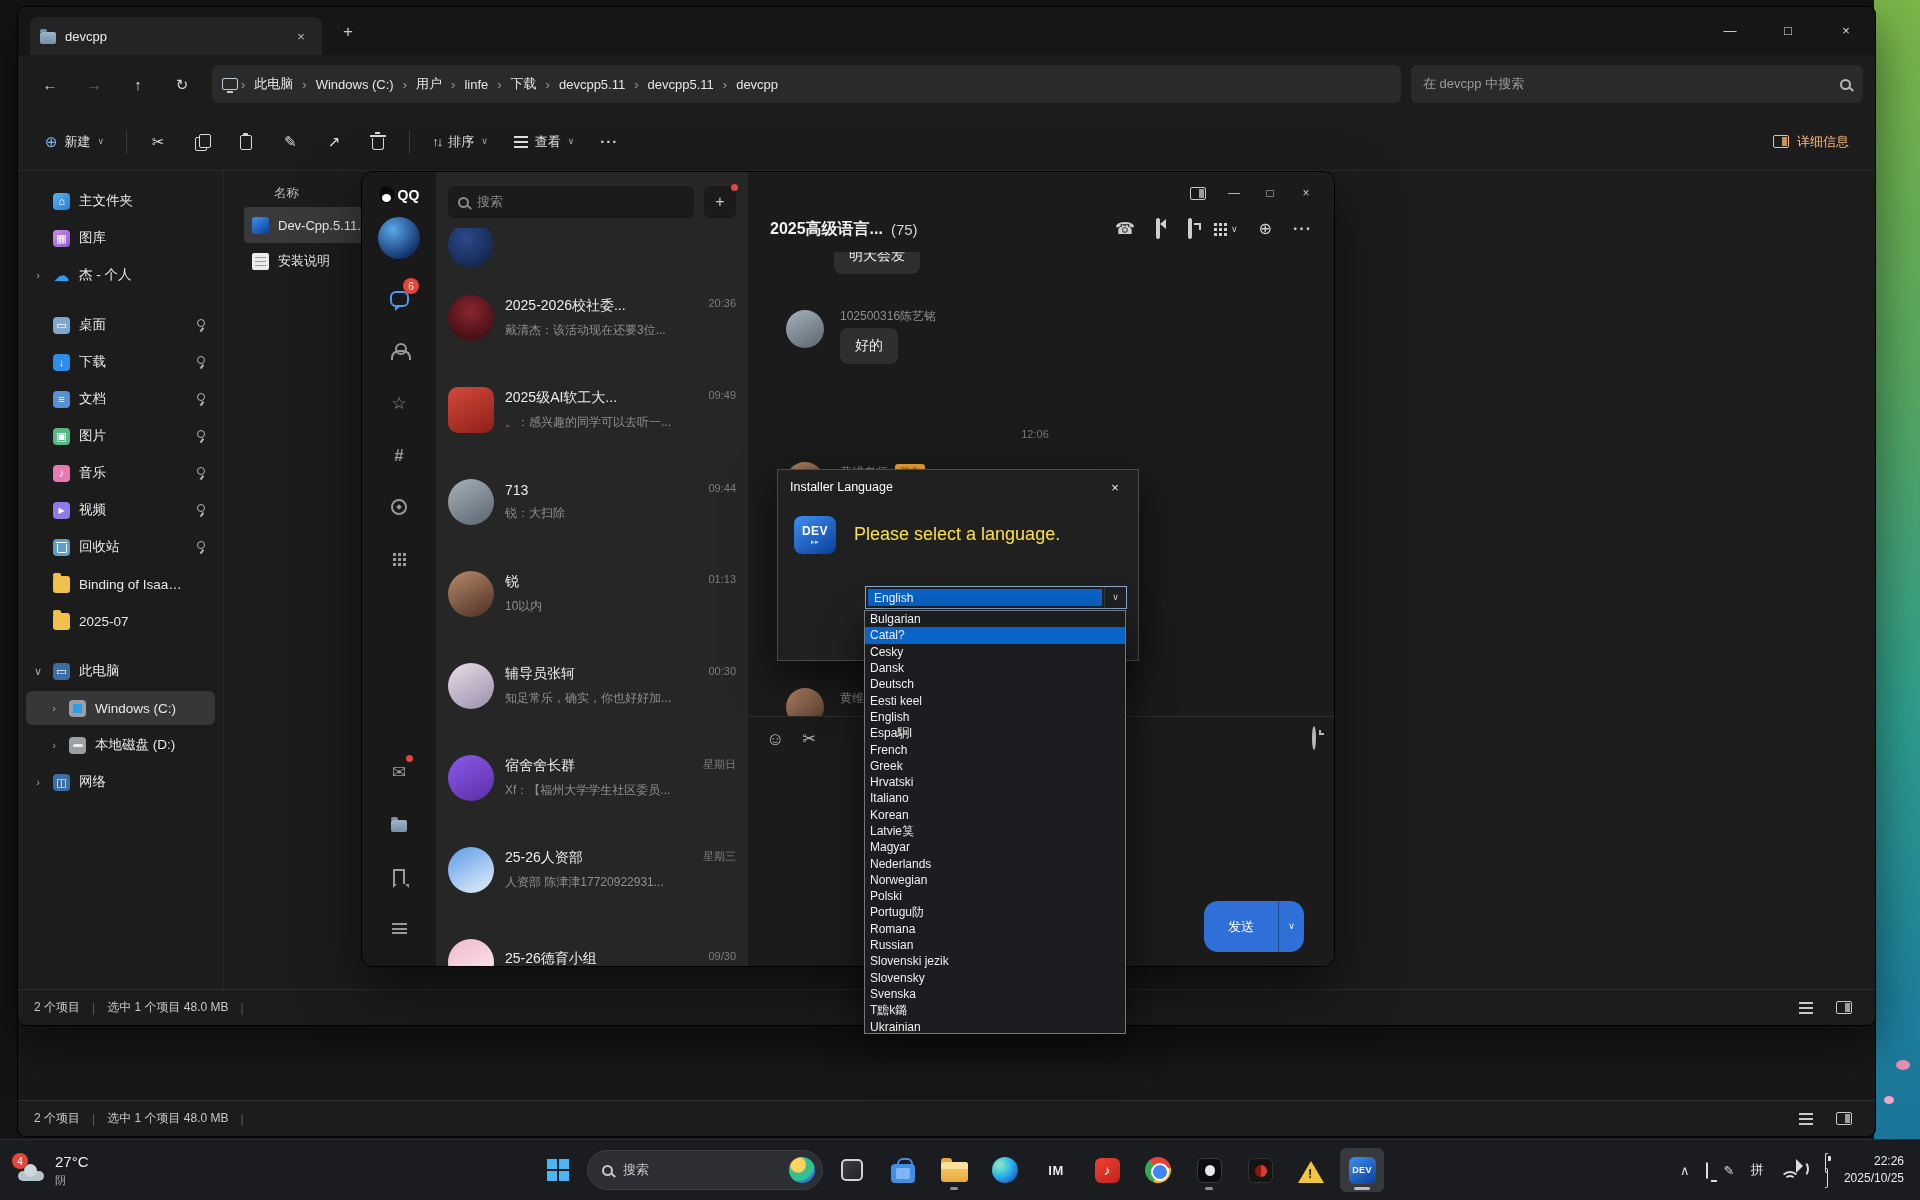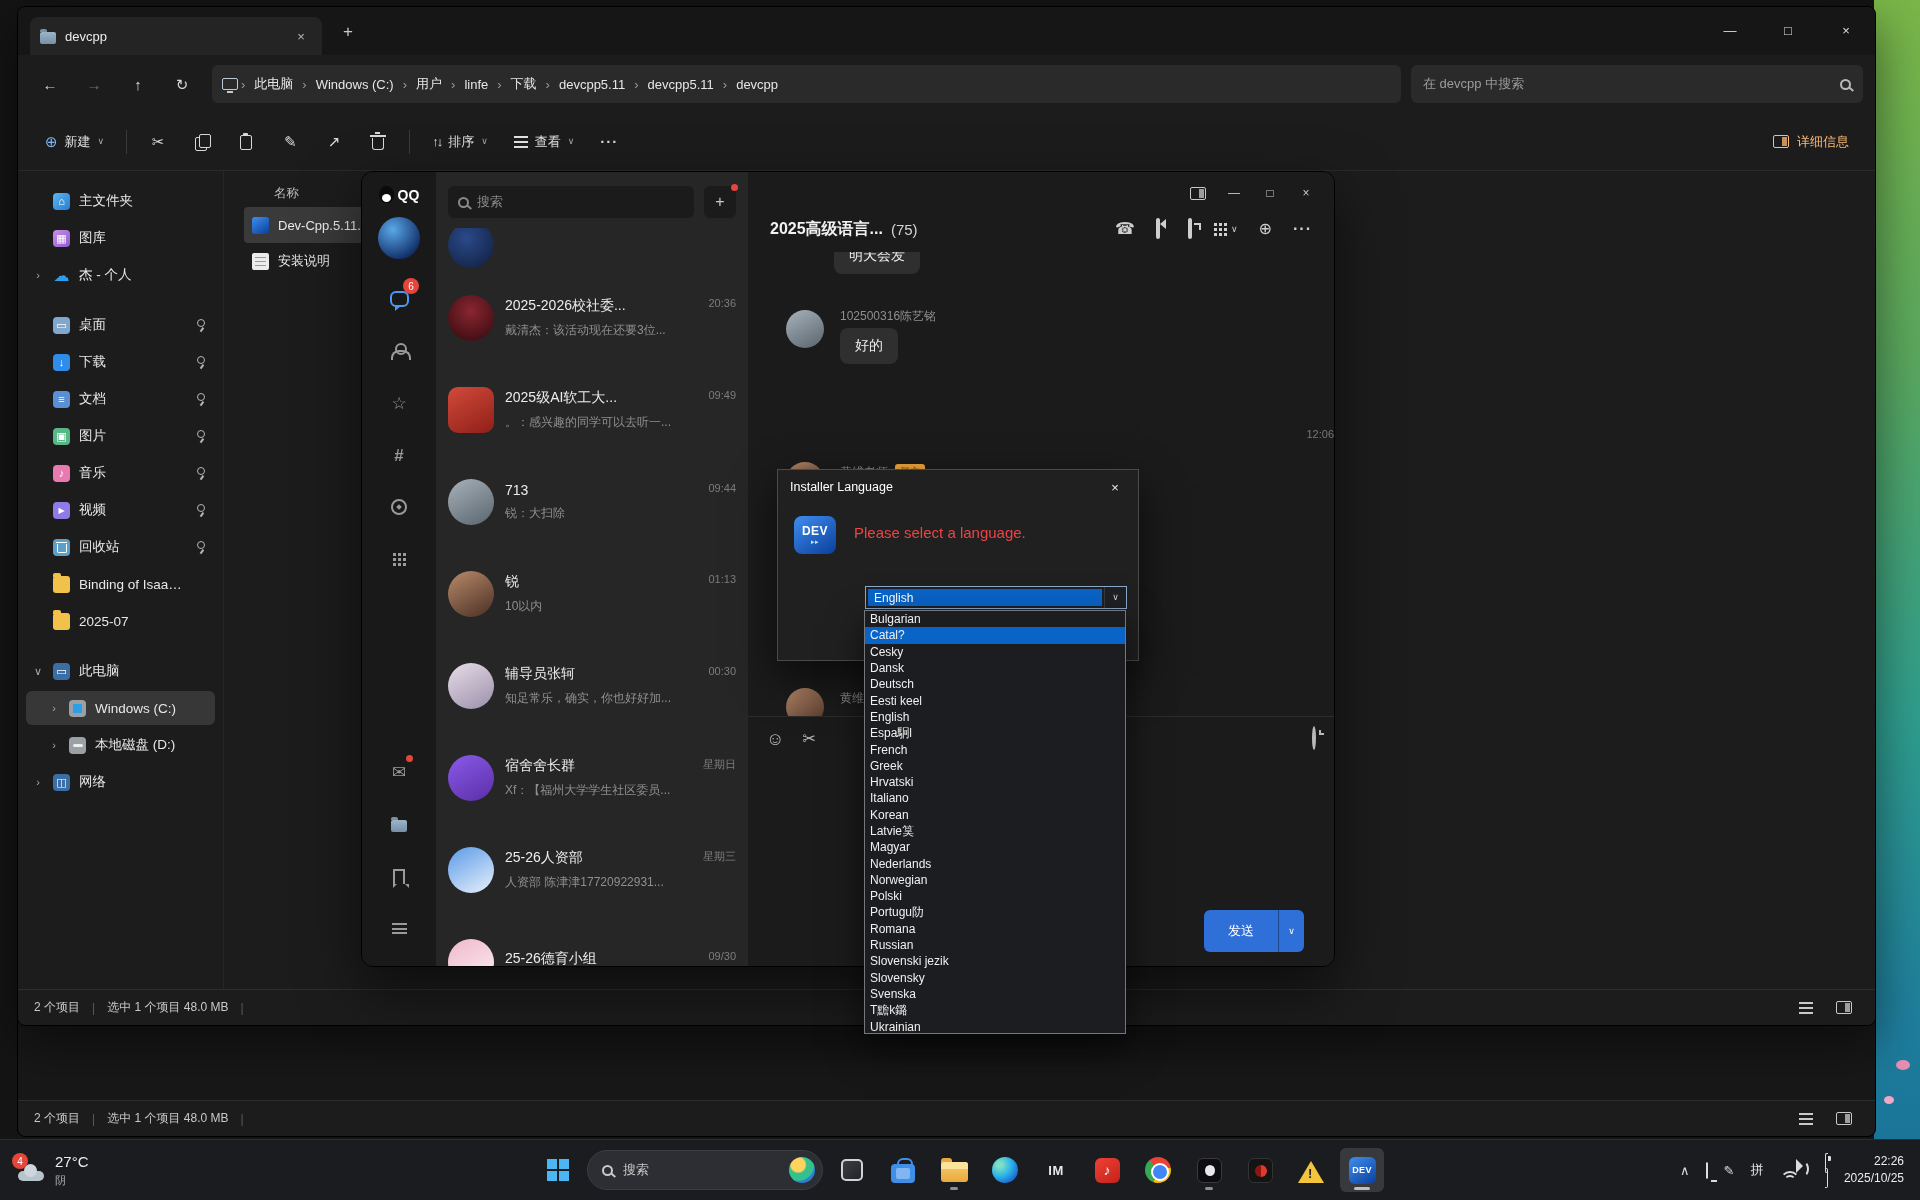--- a/index.html
+++ b/index.html
@@ -180,38 +180,38 @@
 .chat-count{font-size:15px;color:#d4d4d4}
 .head-ics{margin-left:auto;display:flex;gap:21px;color:#cfcfcf;align-items:center;font-size:16px}
 .grid-chev{display:flex;align-items:center;gap:3px}
 .grid-chev .g-chev-d{font-size:9px}
 .chat-msgs{flex:1;position:relative;overflow:hidden}
 .bubble{background:#2f2f2f;color:#ececec;font-size:14px;padding:9px 15px;border-radius:8px;display:inline-block;white-space:nowrap}
 .msg-av{position:absolute;width:38px;height:38px;border-radius:50%}
 .av-gray{background:linear-gradient(150deg,#a8b2ba,#5a646c)}
 .av-brown{background:linear-gradient(150deg,#b98a6a,#4a2f24)}
 .msg-name{position:absolute;font-size:12px;color:#8f8f8f;white-space:nowrap}
-.time-div{position:absolute;top:176px;left:0;right:0;text-align:right;font-size:11px;color:#777}
+.time-div{position:absolute;top:176px;left:0;right:12px;text-align:center;font-size:11px;color:#777}
 .owner-badge{display:inline-block;background:#f0a63c;color:#6b4300;font-size:10px;padding:1px 5px;border-radius:3px;margin-left:7px;vertical-align:1px}
 .chat-input{height:250px;border-top:1px solid #2c2c2c;position:relative;padding:11px 18px;flex:none}
 .input-ics{display:flex;gap:18px;color:#b9b9b9;align-items:center;font-size:18px}
 .input-ics .right{margin-left:auto}
-.send-btn{position:absolute;right:30px;bottom:14px;height:42px;display:flex;border-radius:6px;overflow:hidden}
+.send-btn{position:absolute;right:30px;bottom:14px;height:51px;display:flex;border-radius:14px;overflow:hidden}
 .send-main{background:#2e6fd8;color:#fff;font-size:13px;display:flex;align-items:center;padding:0 24px}
 .send-chev{background:#2e6fd8;border-left:1px solid rgba(0,0,0,.35);width:26px;display:flex;align-items:center;justify-content:center;color:#fff;font-size:9px}
 
 
 .dlg{position:absolute;left:777px;top:469px;width:362px;height:192px;background:#202020;border:1px solid #4a4a4a;z-index:4;box-shadow:0 16px 40px rgba(0,0,0,.6)}
 .dlg-tb{height:34px;display:flex;align-items:center;padding-left:12px}
 .dlg-title{font-size:12.5px;color:#fff}
 .dlg-close{margin-left:auto;width:46px;height:34px;display:flex;align-items:center;justify-content:center;color:#ececec;font-size:13px}
 .dlg-body{display:flex;padding:12px 16px 0;gap:18px}
 .dlg-ic{width:42px;height:38px;border-radius:8px;background:linear-gradient(145deg,#3f8ef0,#0a3f9a);display:flex;flex-direction:column;align-items:center;justify-content:center;color:#fff;font-weight:bold;font-size:12px;letter-spacing:.5px;flex:none}
 .dlg-ic .arrow{font-size:7px;color:#bfe0ff;font-weight:normal}
-.dlg-text{padding-top:8px;font-size:15px;color:#ef4444}
+.dlg-text{padding-top:8px;font-size:18px;color:#fde047}
 .dlg-combo{position:absolute;left:87px;top:116px;width:262px;height:23px;background:#1f2023;border:1px solid #8aa8c8;display:flex;align-items:stretch}
 .combo-val{flex:1;margin:2px;background:#0a64c8;color:#fff;padding:0 6px;font-size:12px;display:flex;align-items:center}
 .combo-btn{width:22px;display:flex;align-items:center;justify-content:center;color:#cfcfcf;font-size:9px;border-left:1px solid #3a3a3a}
 .lang-pop{position:absolute;left:864px;top:610px;width:262px;height:424px;background:#1c1d20;border:1px solid #777;z-index:5;display:flex;flex-direction:column;overflow:hidden;box-shadow:0 14px 34px rgba(0,0,0,.6)}
 .lang-item{height:16.3px;flex:none;display:flex;align-items:center;padding:0 5px;font-size:12px;color:#f0f0f0}
 .lang-item.hl{background:#0a64c8}
 
 
 .taskbar{position:absolute;left:0;right:0;bottom:0;height:61px;background:#1b1c20;border-top:1px solid #2c2d31;z-index:6;display:flex;align-items:center}
 .tb-weather{display:flex;align-items:center;gap:9px;padding:0 18px;height:100%;position:relative}

